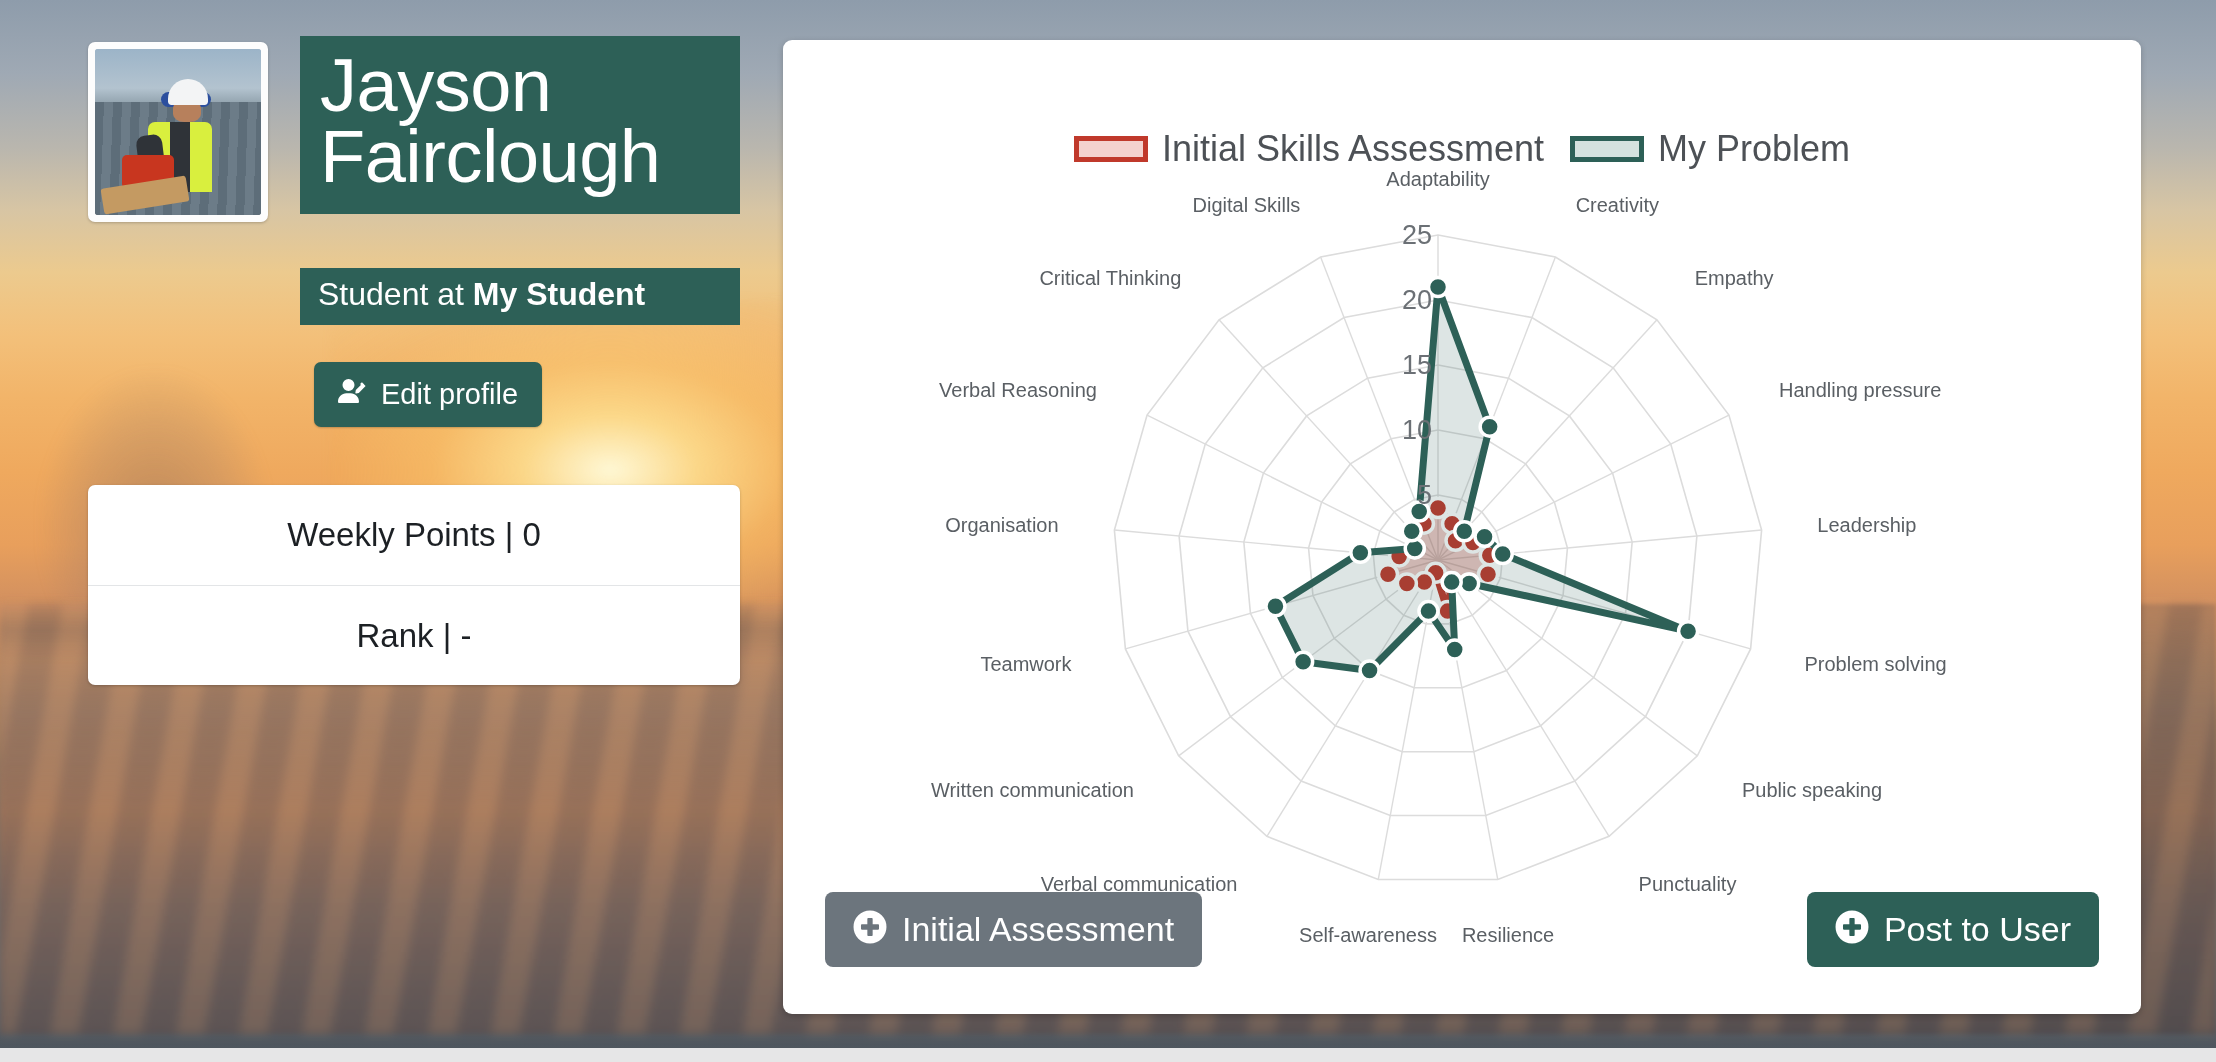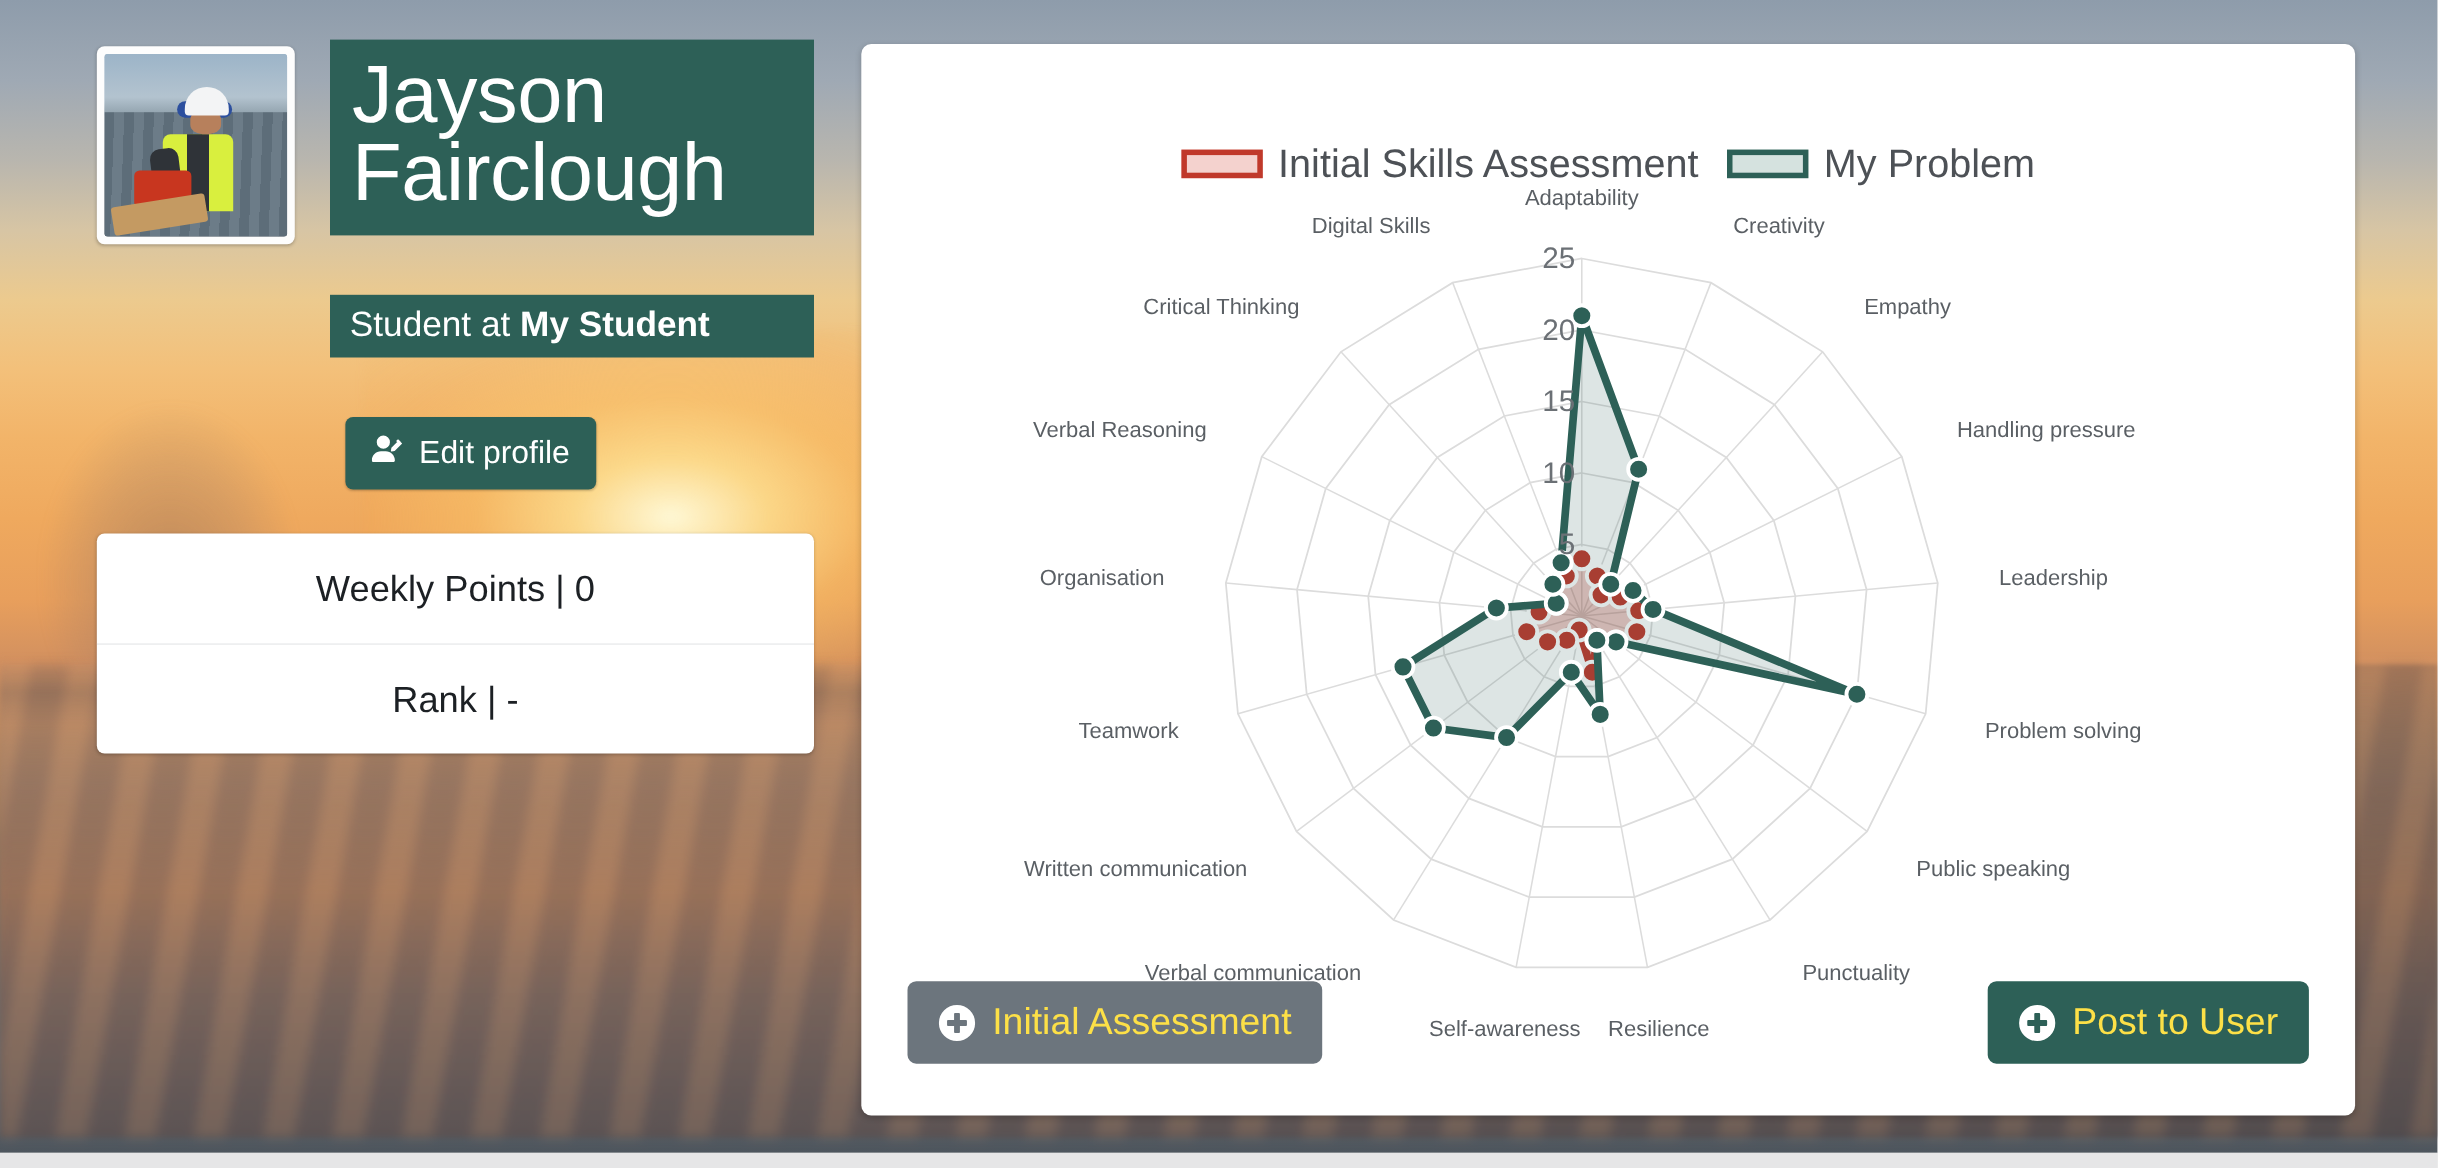--- a/index.html
+++ b/index.html
@@ -169,21 +169,20 @@
     border: none;
     border-radius: 7px;
     padding: 14px 24px;
     font-size: 29px;
     font-family: "Liberation Sans", sans-serif;
     display: inline-flex;
     align-items: center;
     gap: 13px;
     cursor: pointer;
     box-shadow: 0 1px 2px rgba(0,0,0,0.2);
-    margin-top: 17px;
   }
   .edit-profile-btn svg { width: 30px; height: 30px; flex: none; }
 
   .stats-card {
     position: absolute;
     left: 70px; top: 485px;
     width: 652px;
     background: #ffffff;
     border-radius: 7px;
     box-shadow: 0 1px 3px rgba(0,0,0,0.22);
@@ -242,26 +241,25 @@
   .tick-label {
     font-family: "Liberation Sans", sans-serif;
     font-size: 27px;
     fill: #6b7075;
   }
 
   .card-btn {
     position: absolute;
     border: none;
     border-radius: 8px;
-    color: #fde047;
+    color: #ffffff;
     font-size: 34px;
     font-family: "Liberation Sans", sans-serif;
     padding: 18px 28px;
     display: inline-flex;
-    align-items: center;
     gap: 15px;
     cursor: pointer;
   }
   .card-btn .plus-icon {
     width: 34px; height: 34px; flex: none;
     display: inline-block;
   }
   #initial-assessment-btn { left: 42px; bottom: 47px; background: #6c757d; }
   #post-to-user-btn { right: 42px; bottom: 47px; background: #2d6057; }
 </style>

